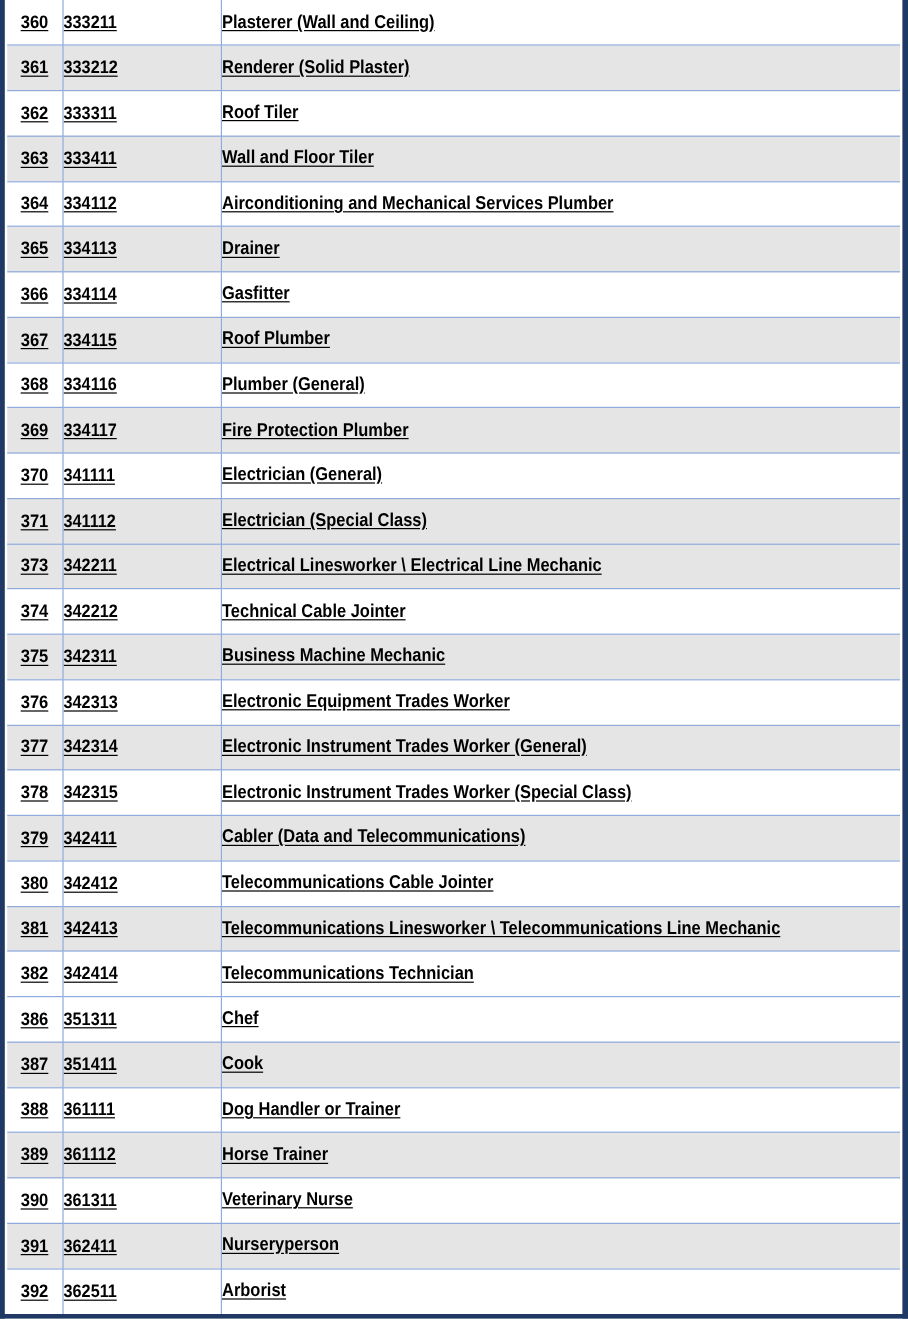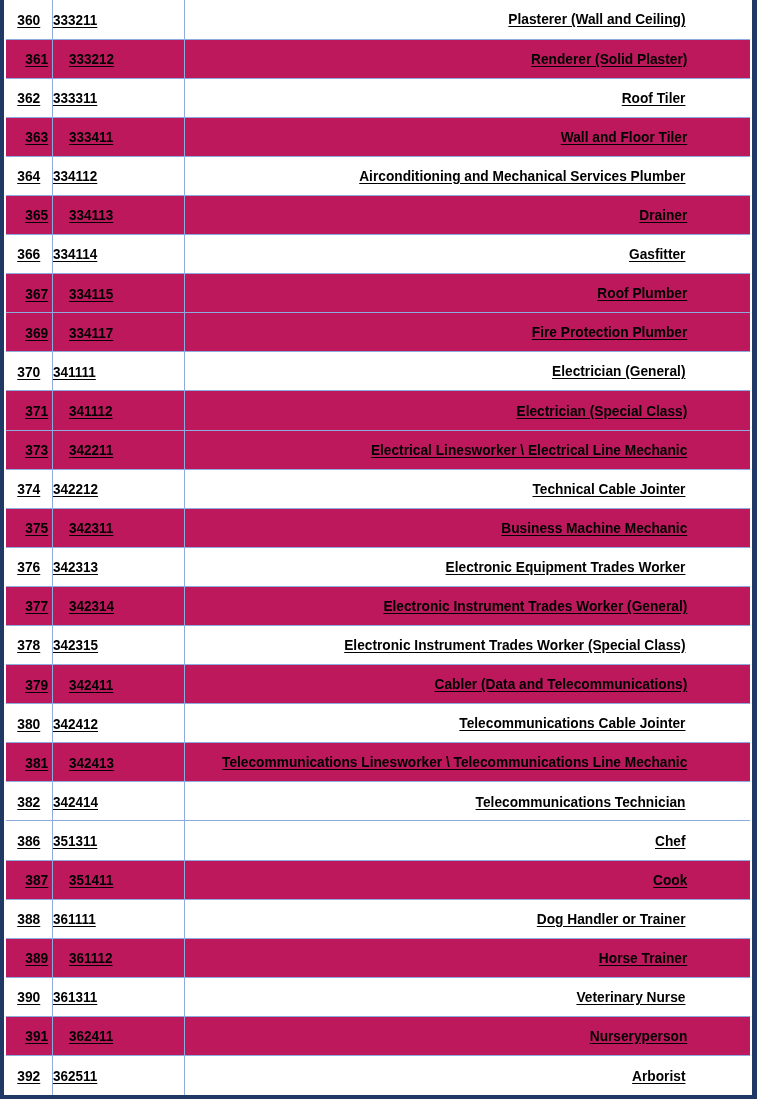--- a/index.html
+++ b/index.html
@@ -55,26 +55,24 @@
   table.occupation-table tr:first-child > td {
     border-top: 0;
   }
 
   table.occupation-table tr:last-child > td {
     border-bottom: 0;
   }
 
   table.occupation-table td.cell-title {
     border-right: 0;
-    text-align: right;
   }
 
   table.occupation-table tr.row-shaded > td {
-    background: #be185d;
-    padding-left: 16px;
+    background: #e5e5e5;
   }
 
   .cell-inner {
     display: block;
     font-weight: bold;
     font-size: 15px;
     line-height: 1.15;
     color: #000000;
     text-decoration: underline;
     text-underline-offset: 2px;
@@ -201,20 +199,31 @@
           <td class="cell-index">
             <span class="cell-inner">367</span>
           </td>
           <td class="cell-code">
             <span class="cell-inner">334115</span>
           </td>
           <td class="cell-title">
             <span class="cell-inner">Roof Plumber</span>
           </td>
         </tr>
+        <tr>
+          <td class="cell-index">
+            <span class="cell-inner">368</span>
+          </td>
+          <td class="cell-code">
+            <span class="cell-inner">334116</span>
+          </td>
+          <td class="cell-title">
+            <span class="cell-inner">Plumber (General)</span>
+          </td>
+        </tr>
         <tr class="row-shaded">
           <td class="cell-index">
             <span class="cell-inner">369</span>
           </td>
           <td class="cell-code">
             <span class="cell-inner">334117</span>
           </td>
           <td class="cell-title">
             <span class="cell-inner">Fire Protection Plumber</span>
           </td>

